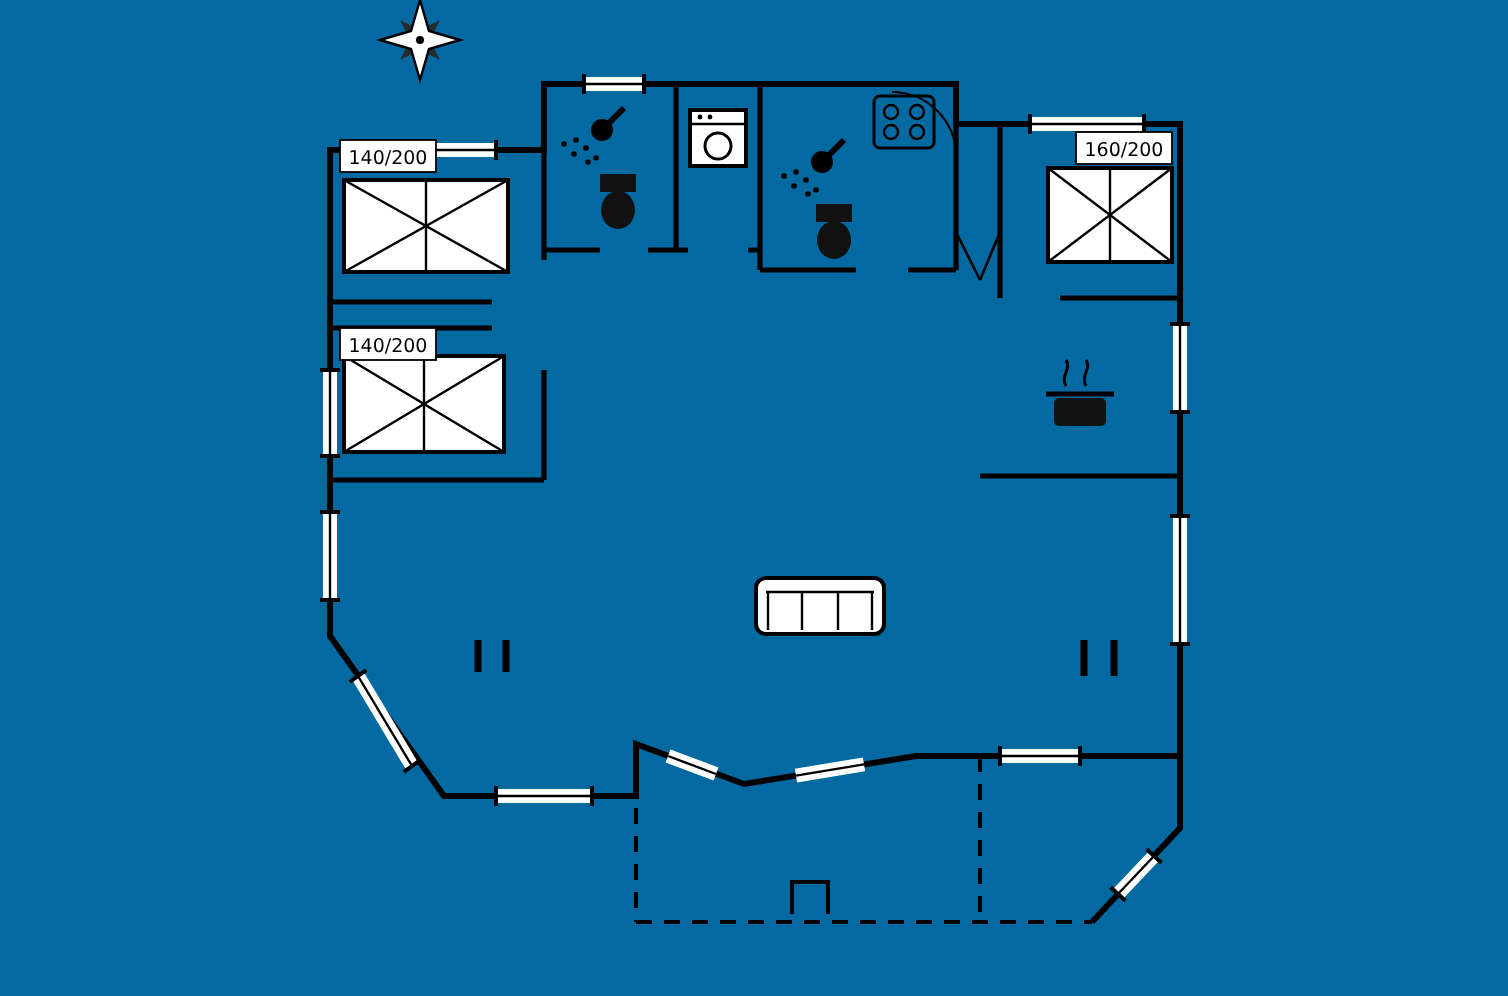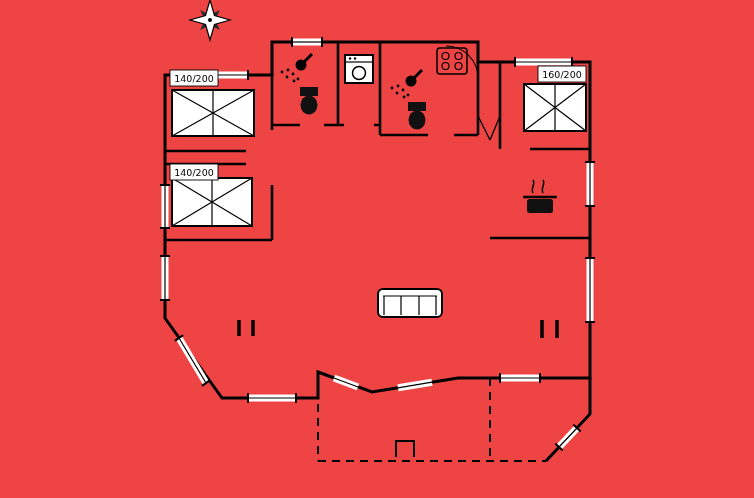--- a/index.html
+++ b/index.html
@@ -1,19 +1,19 @@
 <!DOCTYPE html>
 <html><head>
 <meta charset="utf-8">
 <style>
   html,body { margin:0; padding:0; background:#ffffff; }
   .page {
     position:relative;
     width:754px; height:498px;
-    background:#ef4444;
+    background:#0369a1;
     font-family:"DejaVu Sans", sans-serif;
     overflow:hidden;
     text-align:right;
   }
   svg { display:block; }
   svg text {
     font-family:"DejaVu Sans", sans-serif;
     font-size:9.5px;
     fill:#000;
   }

